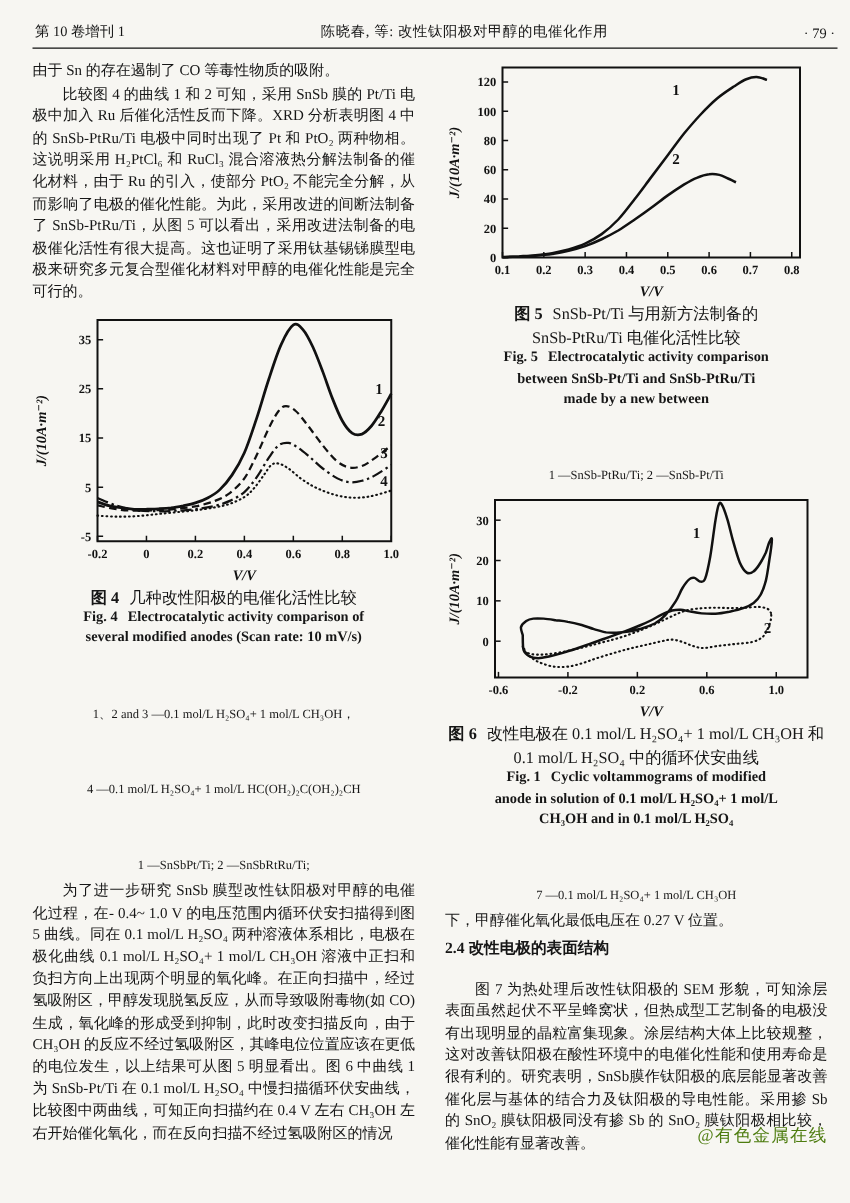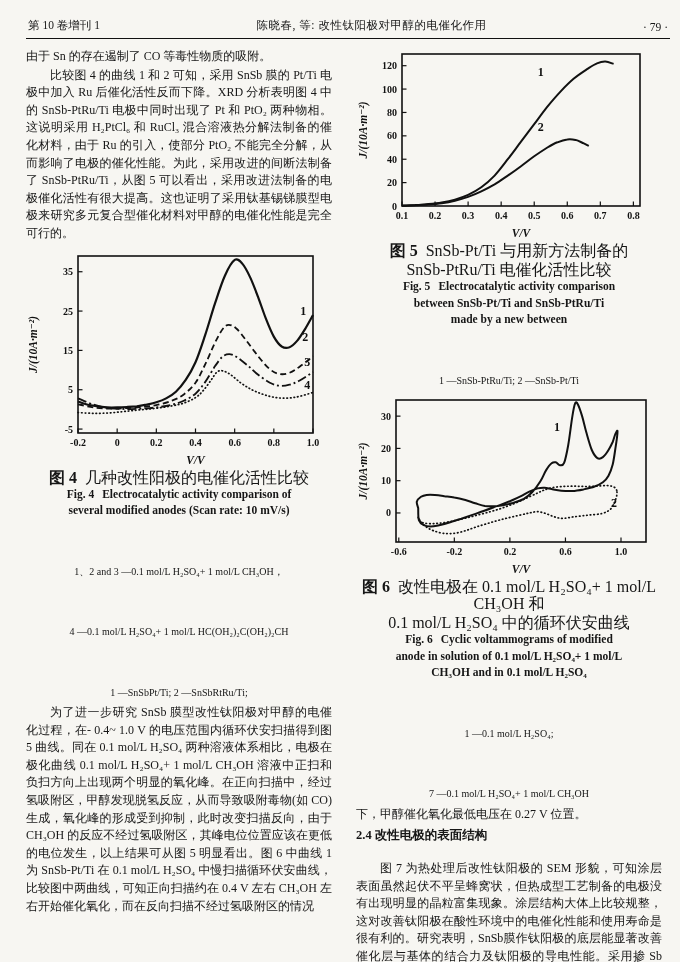--- a/index.html
+++ b/index.html
@@ -12,21 +12,21 @@
   .page{padding:12px 10px 0 26px;position:relative;}
   .hdr{display:flex;justify-content:space-between;align-items:flex-end;
        font-size:11.5px;padding:6px 2px 5px 2px;}
   .hdr .c{letter-spacing:.5px;}
   .hdr-rule{border-bottom:1.8px solid #111;margin-bottom:9px;}
   .cols{display:flex;gap:24px;}
   .col{width:306px;}
   p.body{font-size:12px;line-height:17.6px;text-align:justify;margin:0 0 1px 0;}
   p.indent{text-indent:2em;}
   .figure{margin:6px 0 4px 0;text-align:center;}
-  .cap-zh{font-size:16px;margin-top:2px;line-height:17px;}
+  .cap-zh{font-size:13px;margin-top:2px;line-height:17px;}
   .cap-zh b{margin-right:8px;}
   .cap-en{font-size:11.5px;font-weight:bold;line-height:16.5px;}
   .cap-en b{margin-right:8px;}
   .cap-cond{font-size:10px;line-height:15.5px;margin-top:45px;}
   .sec-head{font-size:12.5px;font-weight:bold;margin:4px 0 16px 0;}
   svg{display:block;margin:0 auto;}
   svg text{font-family:"Liberation Serif","DejaVu Serif",serif;fill:#111;}
   svg .tick{font-size:10px;font-weight:bold;}
   svg .axlabel{font-size:11.5px;font-weight:bold;font-style:italic;}
   svg .curve-label{font-size:12px;font-weight:bold;}
@@ -184,25 +184,24 @@
             <path d="M62.2,114.1C62.0,113.0 60.4,109.5 60.8,107.7C61.3,105.8 63.4,103.9 65.0,102.8C66.6,101.7 68.2,101.2 70.6,100.9C72.9,100.6 75.9,100.7 78.9,100.9C81.9,101.1 85.4,101.7 88.6,102.2C91.9,102.6 94.9,102.8 98.3,103.5C101.8,104.1 106.0,105.1 109.4,106.0C112.9,107.0 115.9,108.3 119.2,109.3C122.4,110.2 125.9,111.4 128.9,111.9C131.9,112.3 134.2,112.3 137.2,112.2C140.2,112.1 143.7,111.7 146.9,111.2C150.2,110.7 153.2,110.0 156.7,109.0C160.1,107.9 164.5,106.5 167.8,104.8C171.0,103.0 173.3,101.2 176.1,98.3C178.9,95.4 182.1,91.0 184.4,87.3C186.8,83.7 188.1,79.4 190.0,76.4C191.9,73.3 193.9,70.6 195.6,69.3C197.2,67.9 198.3,68.0 199.7,68.3C201.1,68.6 202.5,71.1 203.9,71.2C205.3,71.3 206.7,72.3 208.1,68.9C209.4,65.6 210.8,59.0 212.2,51.2C213.6,43.4 215.2,29.1 216.4,22.1C217.5,15.1 218.2,11.2 219.2,9.2C220.1,7.3 220.8,8.4 221.9,10.5C223.1,12.7 224.7,17.5 226.1,22.1C227.5,26.8 228.7,32.6 230.3,38.3C231.9,43.9 234.0,51.7 235.8,56.0C237.7,60.3 239.5,62.9 241.4,64.1C243.2,65.3 245.1,64.5 246.9,63.1C248.8,61.8 250.9,58.6 252.5,56.0C254.1,53.5 255.5,50.6 256.7,48.0C257.8,45.3 258.6,41.6 259.4,39.9C260.3,38.2 261.5,35.2 261.5,37.6C261.5,40.0 260.3,48.9 259.4,54.4C258.6,59.9 257.8,66.0 256.7,70.5C255.5,75.1 254.1,78.9 252.5,81.8C250.9,84.8 249.3,86.5 246.9,88.3C244.6,90.1 241.9,91.3 238.6,92.5C235.4,93.7 231.2,94.6 227.5,95.4C223.8,96.1 220.1,96.8 216.4,97.0C212.7,97.2 208.8,97.0 205.3,96.7C201.8,96.4 198.3,95.6 195.6,95.1C192.8,94.6 190.9,93.9 188.6,93.8C186.3,93.7 184.2,93.8 181.7,94.4C179.1,95.1 176.1,96.4 173.3,97.7C170.6,98.9 167.8,100.8 165.0,102.2C162.2,103.6 159.7,104.8 156.7,106.0C153.7,107.3 150.2,108.7 146.9,109.9C143.7,111.2 140.5,112.3 137.2,113.5C134.0,114.7 131.0,115.8 127.5,117.0C124.0,118.3 120.1,119.6 116.4,120.9C112.7,122.2 109.0,123.5 105.3,124.8C101.6,126.0 97.9,127.2 94.2,128.3C90.5,129.4 86.3,130.5 83.1,131.2C79.8,131.9 77.3,132.5 74.7,132.5C72.2,132.5 69.7,132.3 67.8,131.2C65.8,130.1 63.8,128.9 62.9,126.1C62.0,123.2 62.3,116.1 62.2,114.1" fill="none" stroke="#111" stroke-width="2" stroke-dasharray="" stroke-linecap="butt"></path>
             <path d="M260.8,96.4C260.4,95.8 259.7,93.9 258.1,93.1C256.4,92.3 254.1,91.7 251.1,91.5C248.1,91.4 243.7,92.0 240.0,92.2C236.3,92.3 232.6,92.5 228.9,92.5C225.2,92.5 221.5,92.2 217.8,92.2C214.1,92.2 210.4,92.2 206.7,92.5C203.0,92.8 198.8,93.1 195.6,93.8C192.3,94.4 189.5,95.5 187.2,96.4C184.9,97.2 184.0,97.9 181.7,98.9C179.4,100.0 176.3,101.4 173.3,102.8C170.3,104.2 166.9,105.9 163.6,107.3C160.4,108.7 157.1,110.0 153.9,111.2C150.6,112.4 147.4,113.7 144.2,114.8C140.9,115.8 137.9,116.7 134.4,117.7C131.0,118.6 127.0,119.6 123.3,120.6C119.6,121.5 115.9,122.6 112.2,123.5C108.5,124.4 104.8,125.2 101.1,126.1C97.4,126.9 93.7,127.7 90.0,128.3C86.3,128.9 82.4,129.4 78.9,129.6C75.4,129.8 71.7,129.8 69.2,129.3C66.6,128.8 64.8,127.8 63.6,126.7C62.5,125.6 62.0,122.6 62.2,122.8C62.5,123.0 63.6,126.3 65.0,128.0C66.4,129.7 68.5,131.7 70.6,133.2C72.6,134.6 74.7,135.7 77.5,136.7C80.3,137.7 83.8,138.9 87.2,139.3C90.7,139.7 94.6,139.7 98.3,139.3C102.0,138.9 105.7,137.8 109.4,136.7C113.1,135.6 116.4,134.2 120.6,132.8C124.7,131.5 129.8,130.0 134.4,128.6C139.1,127.3 143.7,125.9 148.3,124.8C153.0,123.6 158.1,122.5 162.2,121.5C166.4,120.6 170.1,119.6 173.3,119.0C176.6,118.3 178.9,117.6 181.7,117.7C184.4,117.8 187.2,118.7 190.0,119.6C192.8,120.5 195.6,122.0 198.3,122.8C201.1,123.6 203.4,124.4 206.7,124.4C209.9,124.4 213.6,123.4 217.8,122.8C221.9,122.3 227.0,121.8 231.7,121.2C236.3,120.7 241.9,120.5 245.6,119.6C249.3,118.7 251.8,117.4 253.9,115.7C256.0,114.0 256.9,111.7 258.1,109.3C259.2,106.9 260.4,103.4 260.8,101.2C261.3,99.1 260.8,97.2 260.8,96.4" fill="none" stroke="#111" stroke-width="1.7" stroke-dasharray="0.6,3" stroke-linecap="round"></path>
             <text x="201.11111111111114" y="36.65909090909091" text-anchor="middle" class="curve-label">1</text>
             <text x="258.05555555555554" y="112.5" text-anchor="middle" class="curve-label">2</text>
           </svg>
         <div class="cap-zh">
           <b>图 6</b><span>改性电极在 0.1 mol/L H₂SO₄+ 1 mol/L CH₃OH 和</span>
         </div>
         <div class="cap-zh">0.1 mol/L H₂SO₄ 中的循环伏安曲线</div>
         <div class="cap-en">
-          <b>Fig. 6</b><span>Cyclic voltammograms of modified</span>
+          <b>Fig. 1</b><span>Cyclic voltammograms of modified</span>
         </div>
         <div class="cap-en">anode in solution of 0.1 mol/L H₂SO₄+ 1 mol/L</div>
         <div class="cap-en">CH₃OH and in 0.1 mol/L H₂SO₄</div>
-        <div class="cap-cond">1 —0.1 mol/L H₂SO₄;</div>
         <div class="cap-cond">7 —0.1 mol/L H₂SO₄+ 1 mol/L CH₃OH</div>
       </div>
 
       <p class="body">下，甲醇催化氧化最低电压在 0.27 V 位置。</p>
       <div class="sec-head">2.4  改性电极的表面结构</div>
       <p class="body indent">图 7 为热处理后改性钛阳极的 SEM 形貌，可知涂层表面虽然起伏不平呈蜂窝状，但热成型工艺制备的电极没有出现明显的晶粒富集现象。涂层结构大体上比较规整，这对改善钛阳极在酸性环境中的电催化性能和使用寿命是很有利的。研究表明，SnSb膜作钛阳极的底层能显著改善催化层与基体的结合力及钛阳极的导电性能。采用掺 Sb 的 SnO₂ 膜钛阳极同没有掺 Sb 的 SnO₂ 膜钛阳极相比较，催化性能有显著改善。</p>
     </div>
   </div>
 
   <div class="watermark">@有色金属在线</div>

